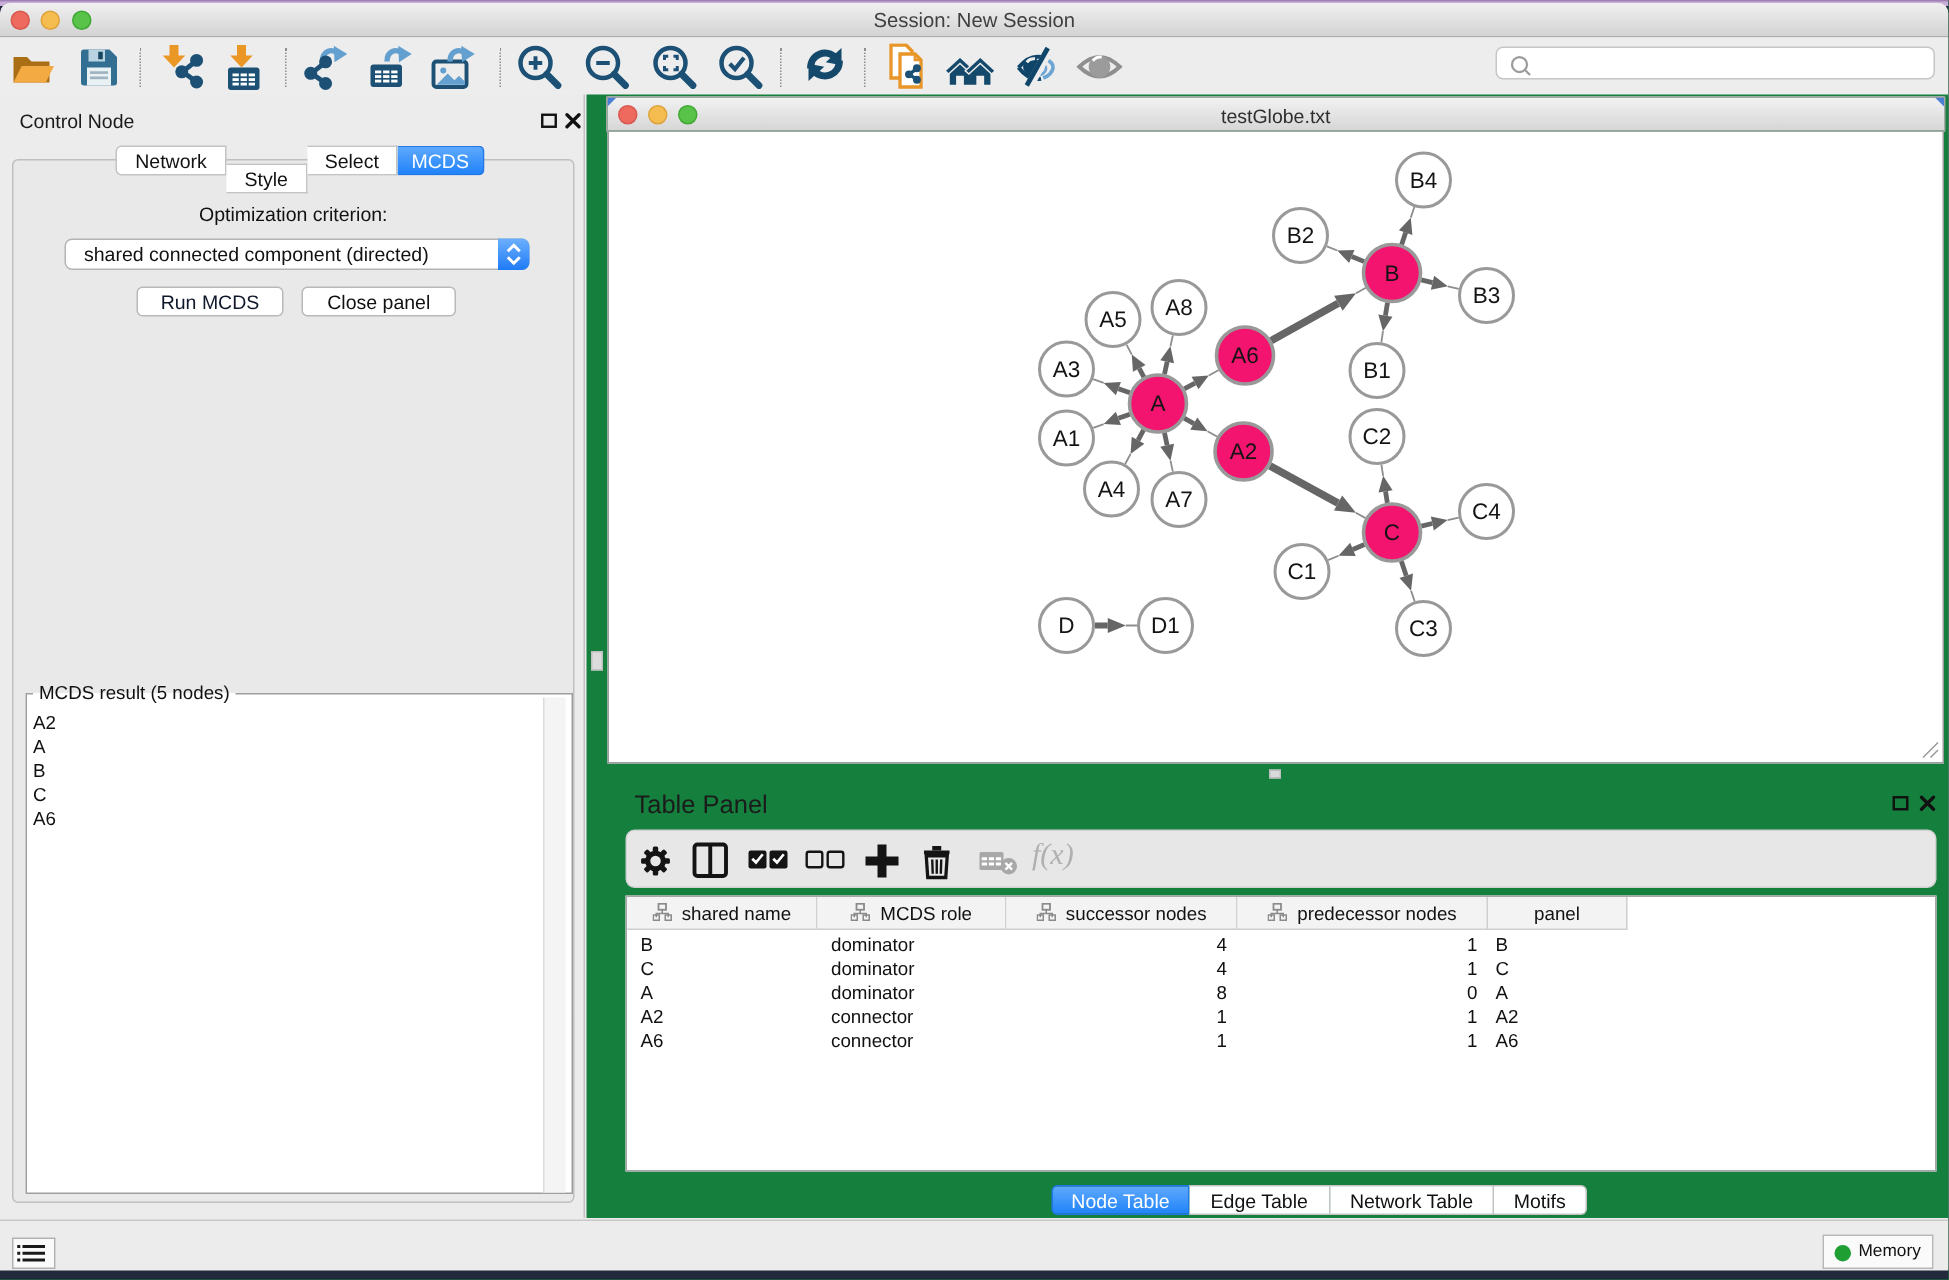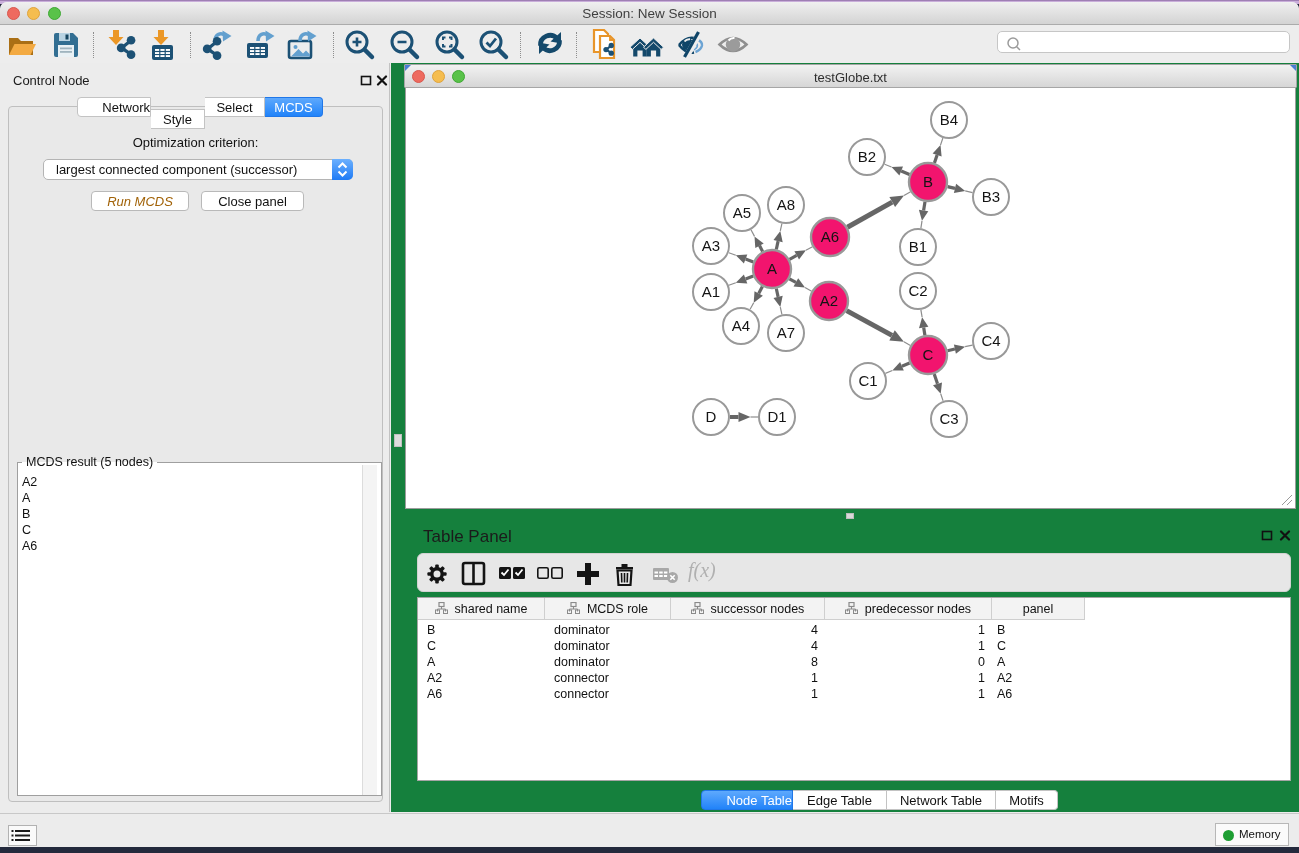--- a/index.html
+++ b/index.html
@@ -19,21 +19,21 @@
 .tbi { position:absolute; top:5px; }
 .tbsep { position:absolute; top:7px; width:1px; height:26px; border-left:1px dotted #8e8e8e; }
 #searchbox { position:absolute; left:997px; top:6px; width:293px; height:22px; background:#fff; border:1px solid #c6c6c6; border-radius:5px; }
 
 #statusbar { position:absolute; left:0; top:811px; width:100%; height:33px; background:#ececec; border-top:1px solid #c8c8c8; }
 #cpanel { position:absolute; left:0; top:61px; width:390px; height:749px; background:#ececec; border-right:1px solid #c2c2c2; }
 #workarea { position:absolute; left:391px; top:61px; width:908px; height:749px; background:#15803d; }
 
 .seg { display:flex; position:absolute; }
 .seg span { display:block; height:20px; line-height:19px; background:#fff; border:1px solid #c3c3c3; border-left:none; font-size:13px; color:#111; text-align:center; padding:0 12px; }
-.seg span:first-child { border-left:1px solid #c3c3c3; border-radius:4px 0 0 4px;text-align:right; }
+.seg span:first-child { border-left:1px solid #c3c3c3; border-radius:4px 0 0 4px; }
 .seg span:last-child { border-radius:0 4px 4px 0; }
 .seg span.on { background:linear-gradient(#5ea9fd,#2183f9); border-color:#2077e8; color:#fff; }
 
 #cp-inner { position:absolute; left:8px; top:43px; width:375px; height:696px; background:#e9e9e9; border:1px solid #bfbfbf; border-radius:4px; }
 #mcdsbox { position:absolute; left:17px; top:399px; width:365px; height:334px; border:1px solid #9f9f9f; background:#fff; }
 #mcdsbox .lbl { position:absolute; left:4px; top:-8px; background:linear-gradient(#e9e9e9 50%,#ffffff 50%); padding:0 4px; font-size:12.5px; color:#111; }
 #mcdsbox .items { position:absolute; left:4px; top:11px; font-size:12.5px; color:#111; line-height:16px; }
 #mcdsbox .sb { position:absolute; right:4px; top:2px; width:15px; height:330px; background:#f4f4f4; border-left:1px solid #dcdcdc; }
 
 #tp-toolbar { position:absolute; left:26px; top:33px; width:874px; height:39px; background:#e7e7e7; border:1px solid #d2d2d2; border-radius:6px; }
@@ -203,29 +203,29 @@
       </svg>
     <div id="cp-inner"></div>
     <div class="seg" style="left:77px;top:34px;">
       <span style="width:74px;padding:0;">Network</span>
         <span style="width:54px;padding:0;margin-top:12px;">Style</span>
         <span style="width:60px;padding:0;">Select</span>
         <span class="on" style="width:58px;padding:0;">MCDS</span>
     </div>
     <div style="position:absolute;left:8px;top:72px;width:375px;text-align:center;font-size:13px;color:#111;">Optimization criterion:</div>
     <div style="position:absolute;left:43px;top:96px;width:310px;height:21px;background:#fff;border:1px solid #b4b4b4;border-radius:5px;">
-      <div style="position:absolute;left:12px;top:2px;font-size:13px;color:#111;">largest connected component (successor)</div>
+      <div style="position:absolute;left:12px;top:2px;font-size:13px;color:#111;">shared connected component (directed)</div>
       <div style="position:absolute;right:-1px;top:-1px;width:21px;height:21px;background:linear-gradient(#6cb0fe,#1f7bf5);border-radius:0 5px 5px 0;">
         <svg width="21" height="21">
             <path d="M6.5 8.5 L10.5 4.5 L14.5 8.5" fill="none" stroke="#fff" stroke-width="2"></path>
             <path d="M6.5 12.5 L10.5 16.5 L14.5 12.5" fill="none" stroke="#fff" stroke-width="2"></path>
           </svg>
       </div>
     </div>
-    <div style="position:absolute;left:91px;top:128px;width:98px;height:20px;background:#fff;border:1px solid #b9b9b9;border-radius:4px;text-align:center;font-size:13px;line-height:19px;color:#a16207;font-style:italic;">Run MCDS</div>
+    <div style="position:absolute;left:91px;top:128px;width:98px;height:20px;background:#fff;border:1px solid #b9b9b9;border-radius:4px;text-align:center;font-size:13px;line-height:19px;color:#0f172a;">Run MCDS</div>
     <div style="position:absolute;left:201px;top:128px;width:103px;height:20px;background:#fff;border:1px solid #b9b9b9;border-radius:4px;text-align:center;font-size:13px;line-height:19px;color:#111;">Close panel</div>
     <div id="mcdsbox">
       <div class="lbl">MCDS result (5 nodes)</div>
       <div class="items">A2<br>A<br>B<br>C<br>A6</div>
       <div class="sb"></div>
     </div>
   </div>
   <div id="workarea">
     <div id="netwin" style="position:absolute;left:13px;top:1px;width:893px;height:446px;">
       <div style="position:absolute;left:0;top:0;width:893px;height:24px;background:linear-gradient(#f2f2f2,#d6d6d6);border:1px solid #a6a6a6;border-radius:1px;">

